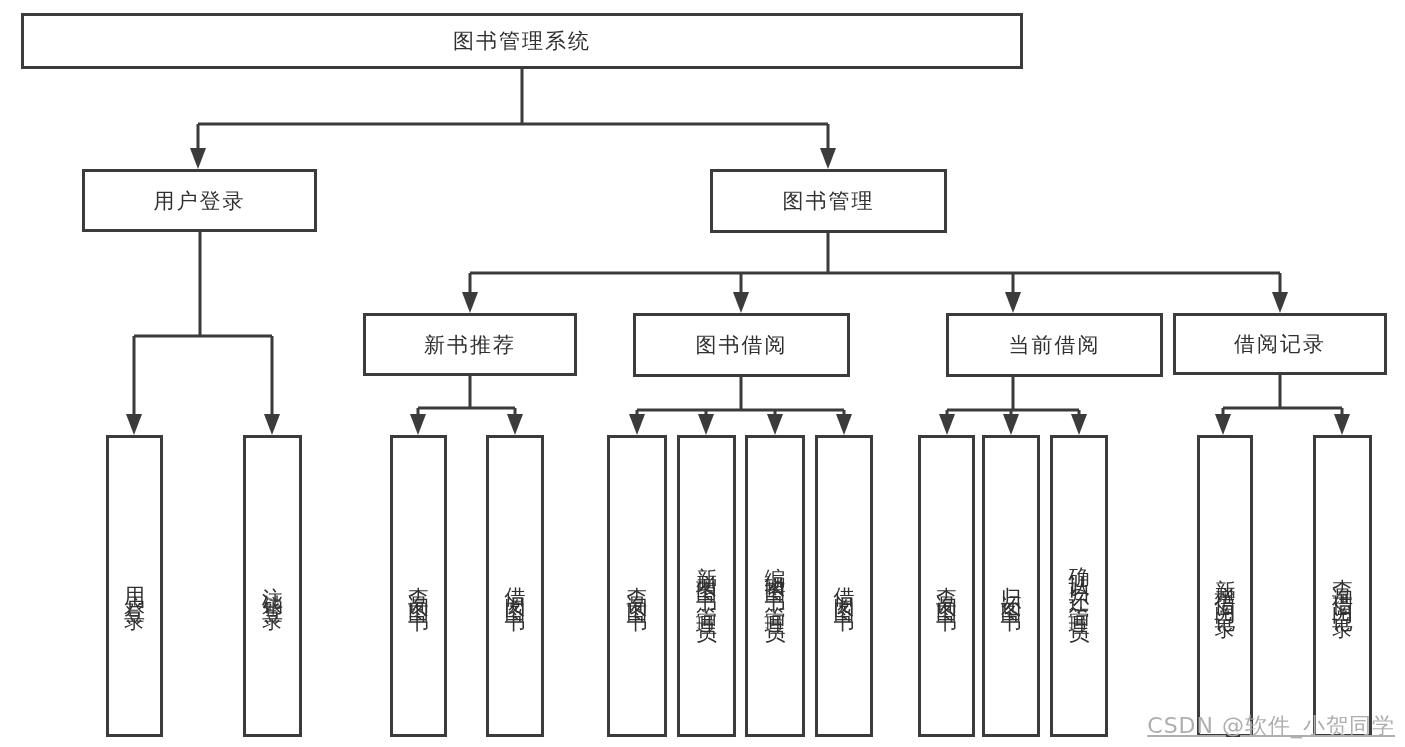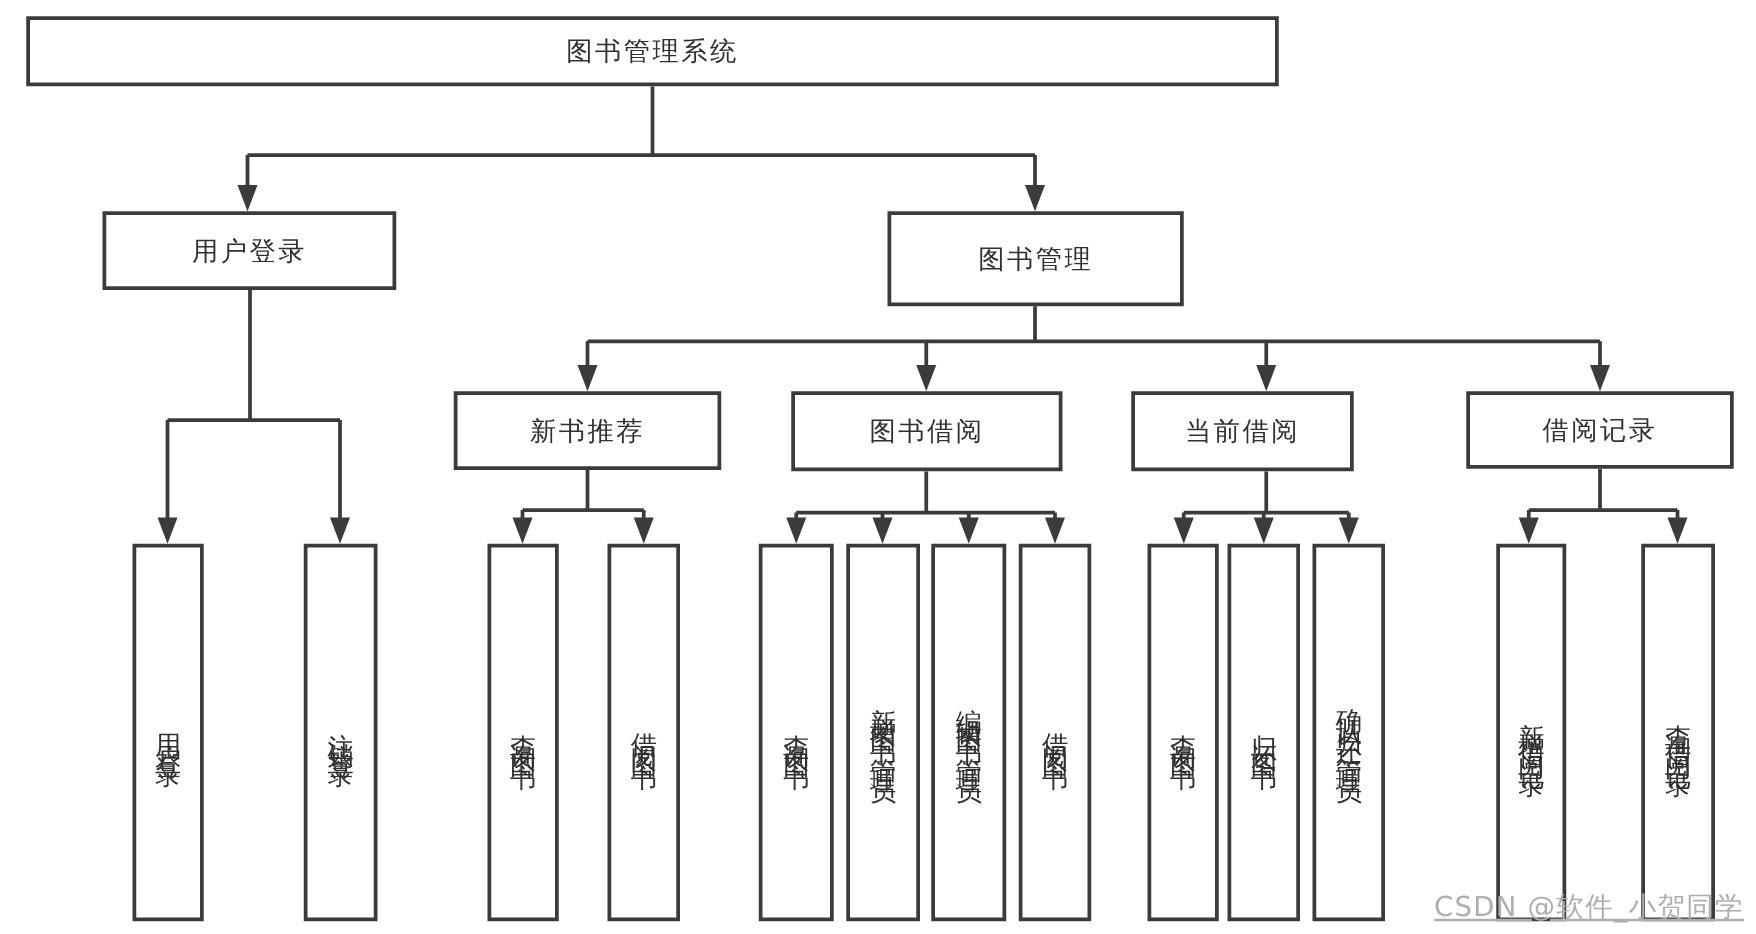--- a/index.html
+++ b/index.html
@@ -16,24 +16,24 @@
     color:var(--ink,#303030);font-size:21px;letter-spacing:2px;white-space:nowrap;font-family:Liberation Serif, serif;
   }
   .node.v{
     writing-mode:vertical-rl;text-orientation:mixed;
     letter-spacing:8px;font-size:21px;
   }
   .leaf{top:435px;height:302px}
   
   .n-root   {left:21px;  top:13px;  width:1002px;height:56px}
   .n-login  {left:82px;  top:169px; width:235px; height:63px}
-  .n-mgmt   {left:710px; top:169px; width:237px; height:76px}
+  .n-mgmt   {left:710px; top:169px; width:237px; height:64px}
   .n-rec    {left:363px; top:313px; width:214px; height:63px}
   .n-borrow {left:633px; top:313px; width:217px; height:64px}
-  .n-current{left:905px; top:313px; width:178px; height:64px}
+  .n-current{left:946px; top:313px; width:217px; height:64px}
   .n-records{left:1173px;top:313px; width:214px; height:62px}
   
   .l-1 {left:106px; width:57px}
   .l-2 {left:243px; width:59px}
   .l-3 {left:390px; width:57px}
   .l-4 {left:486px; width:58px}
   .l-5 {left:607px; width:60px}
   .l-6 {left:677px; width:59px}
   .l-7 {left:745px; width:60px}
   .l-8 {left:815px; width:58px}

